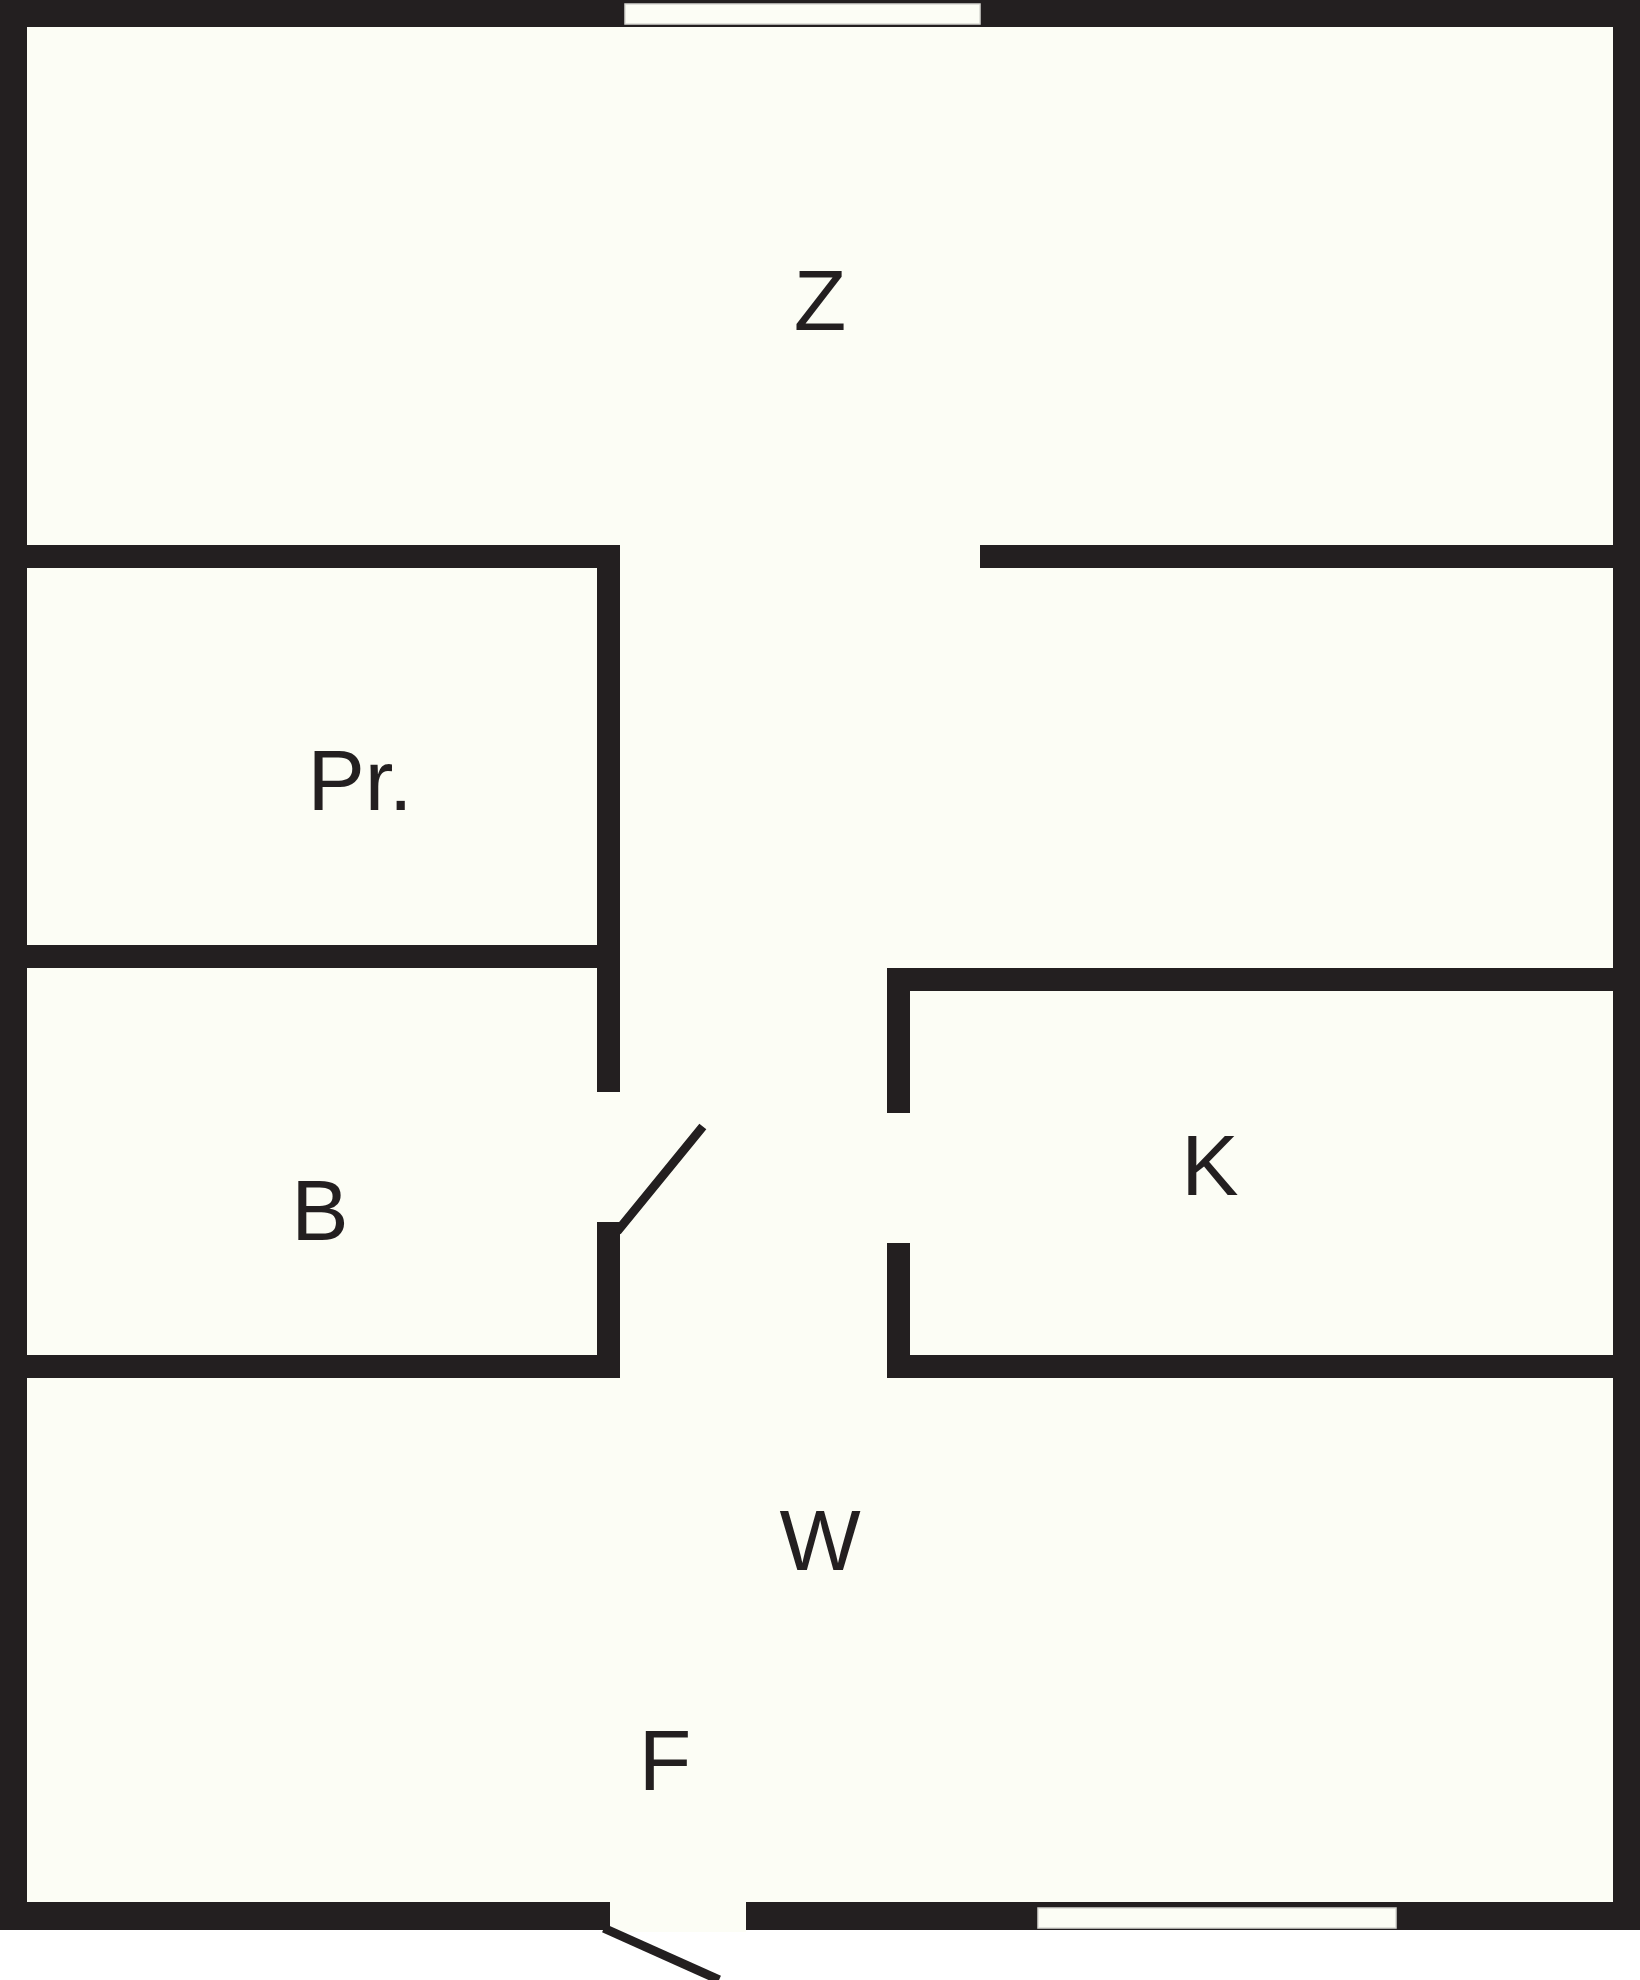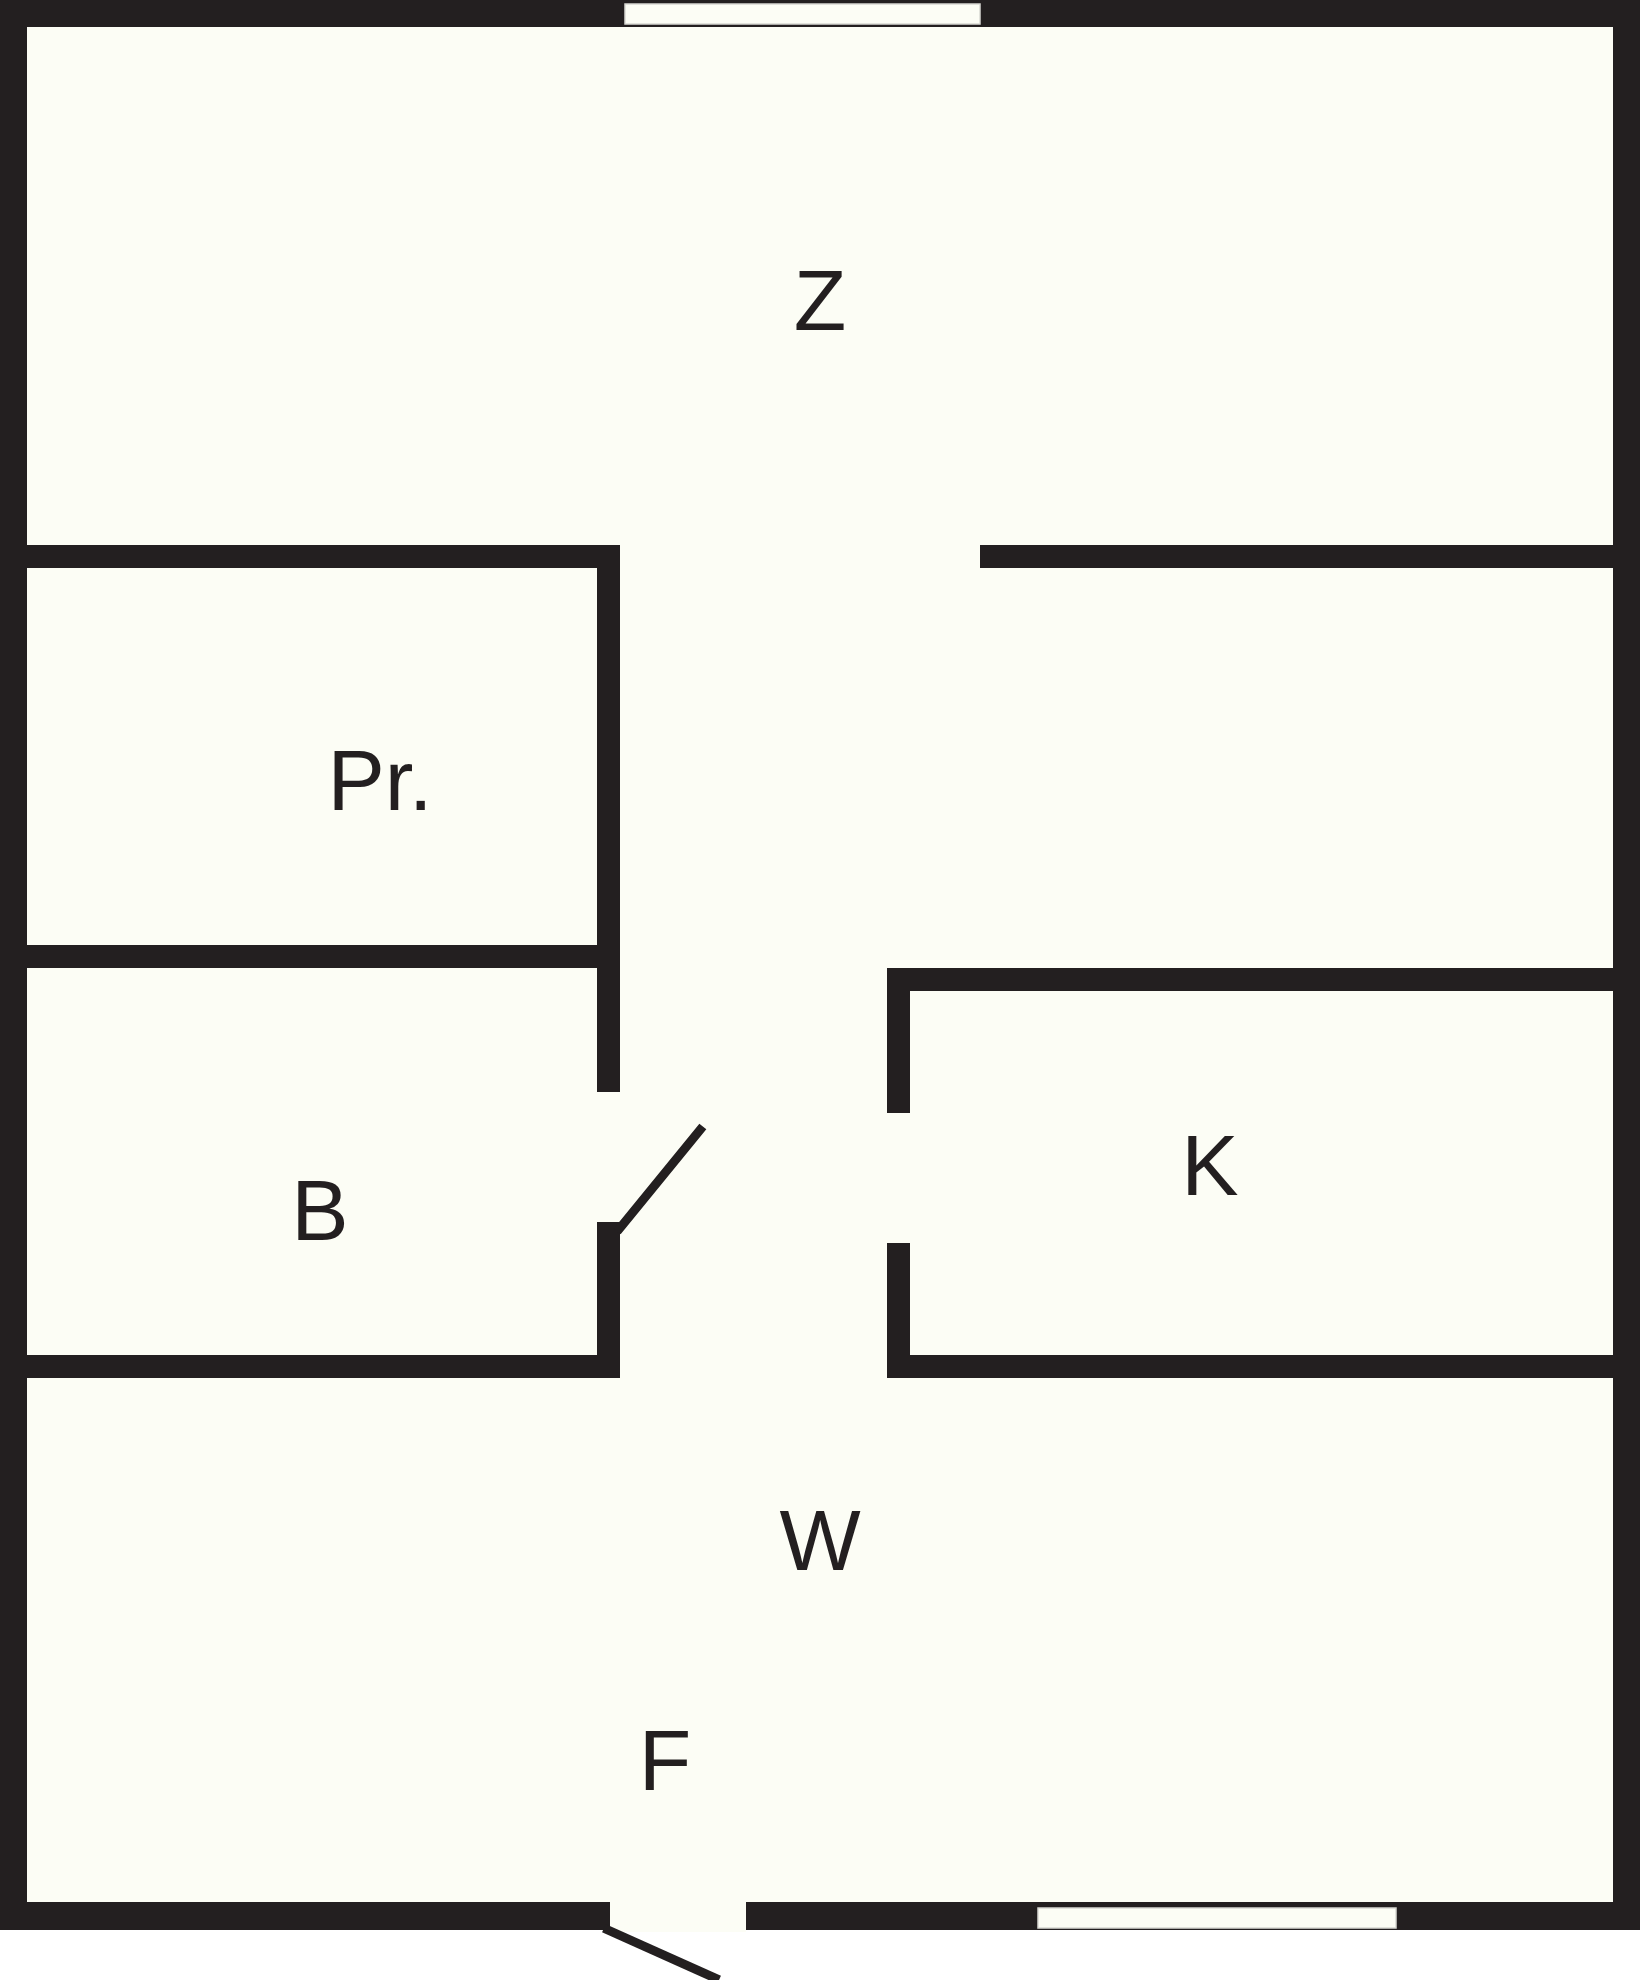--- a/index.html
+++ b/index.html
@@ -81,21 +81,21 @@
 
     <g>
       <rect x="625" y="4" width="355" height="20" fill="#fcfdf5" stroke="#d8d8d2" stroke-width="1.5"></rect>
       <rect x="1038" y="1908" width="358" height="20" fill="#fcfdf5" stroke="#d8d8d2" stroke-width="1.5"></rect>
     </g>
 
   </svg>
 
   <div class="room-label" style="left:820px; top:300px; font-size:86px; transform:translate(-50%,-50%);">Z</div>
 
-  <div class="room-label" style="left:380px; top:780px; font-size:86px; transform:translate(-50%,-50%);">Pr.</div>
+  <div class="room-label" style="left:360px; top:780px; font-size:86px; transform:translate(-50%,-50%);">Pr.</div>
 
   <div class="room-label" style="left:320px; top:1210px; font-size:86px; transform:translate(-50%,-50%);">B</div>
 
   <div class="room-label" style="left:1210px; top:1165px; font-size:86px; transform:translate(-50%,-50%);">K</div>
 
   <div class="room-label" style="left:820px; top:1540px; font-size:86px; transform:translate(-50%,-50%);">W</div>
 
   <div class="room-label" style="left:665px; top:1760px; font-size:86px; transform:translate(-50%,-50%);">F</div>
 
 </div>

